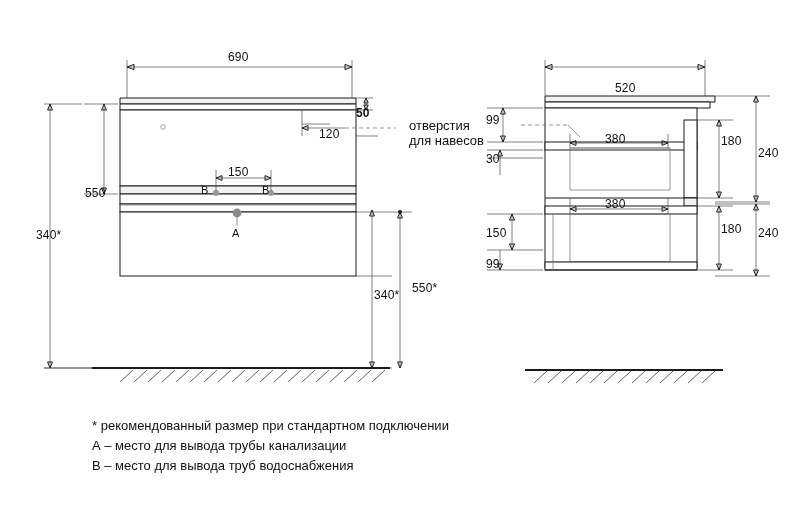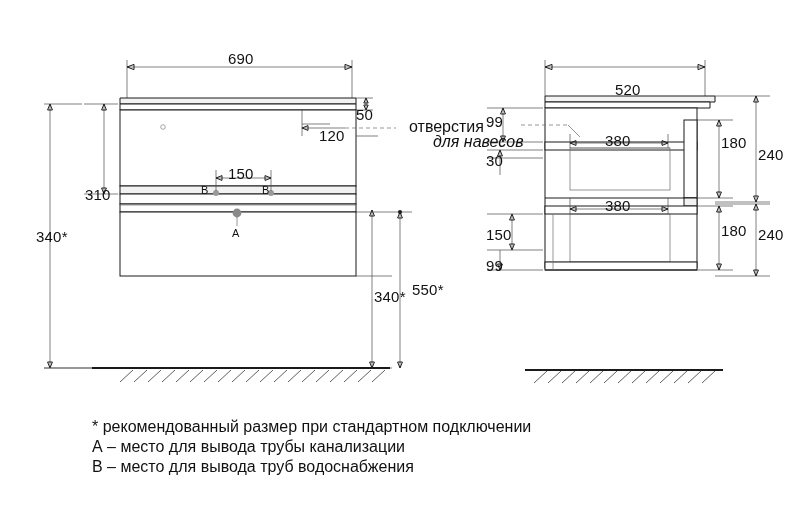--- a/index.html
+++ b/index.html
@@ -7,28 +7,28 @@
     width:800px;height:512px;
     background:#ffffff;
     font-family:"Liberation Sans", sans-serif;
     color:#1a1a1a;
     overflow:hidden;
   }
   #stage{position:relative;width:800px;height:512px;}
 
   .dimtext{
     position:absolute;
-    font-size:15px;
+    font-size:12px;
     color:#111;
     white-space:nowrap;
     letter-spacing:0.2px;
   }
   .note{
     position:absolute;
-    font-size:16px;
+    font-size:13px;
     color:#111;
     white-space:nowrap;
   }
   .label{
     position:absolute;
     font-size:11px;
     color:#111;
     white-space:nowrap;
   }
   svg{position:absolute;left:0;top:0;}
@@ -247,34 +247,34 @@
       <line x1="646" y1="383" x2="659" y2="371"></line>
       <line x1="660" y1="383" x2="673" y2="371"></line>
       <line x1="674" y1="383" x2="687" y2="371"></line>
       <line x1="688" y1="383" x2="701" y2="371"></line>
       <line x1="702" y1="383" x2="715" y2="371"></line>
     </g>
 
   </svg>
 
   <div class="dimtext" style="left:228px;top:50px;">690</div>
-  <div class="dimtext" style="left:356px;top:106px;">50</div>
+  <div class="dimtext" style="left:356px;top:106px;font-weight:bold;">50</div>
   <div class="dimtext" style="left:319px;top:127px;text-align:center;">120</div>
   <div class="dimtext" style="left:228px;top:165px;">150</div>
-  <div class="dimtext" style="left:85px;top:186px;">310</div>
+  <div class="dimtext" style="left:85px;top:186px;">550</div>
   <div class="dimtext" style="left:36px;top:228px;">340*</div>
   <div class="dimtext" style="left:374px;top:288px;">340*</div>
   <div class="dimtext" style="left:412px;top:281px;">550*</div>
 
   <div class="label" style="left:232px;top:227px;">A</div>
   <div class="label" style="left:201px;top:184px;">B</div>
   <div class="label" style="left:262px;top:184px;">B</div>
 
   <div class="note" style="left:409px;top:118px;">отверстия</div>
-  <div class="note" style="left:433px;top:133px;font-style:italic;">для навесов</div>
+  <div class="note" style="left:409px;top:133px;">для навесов</div>
 
   <div class="dimtext" style="left:615px;top:50px;margin-top:31px;">520</div>
   <div class="dimtext" style="left:486px;top:113px;">99</div>
   <div class="dimtext" style="left:486px;top:152px;">30</div>
   <div class="dimtext" style="left:605px;top:132px;">380</div>
   <div class="dimtext" style="left:721px;top:134px;">180</div>
   <div class="dimtext" style="left:758px;top:146px;">240</div>
   <div class="dimtext" style="left:486px;top:226px;">150</div>
   <div class="dimtext" style="left:605px;top:197px;">380</div>
   <div class="dimtext" style="left:721px;top:222px;">180</div>

